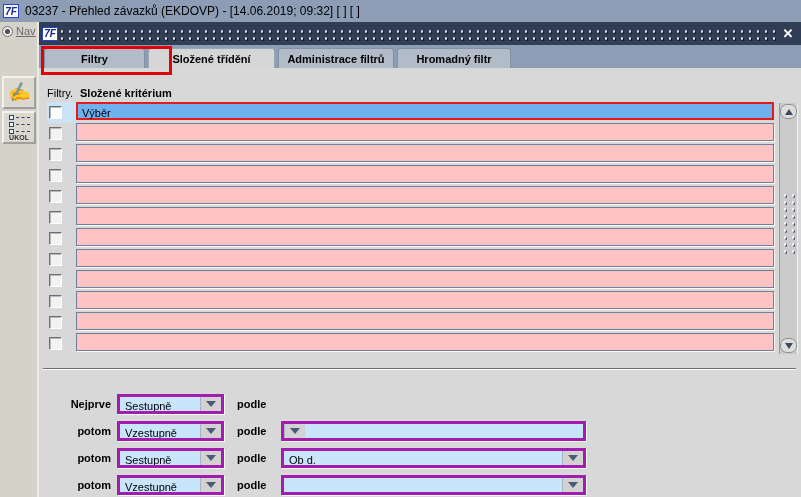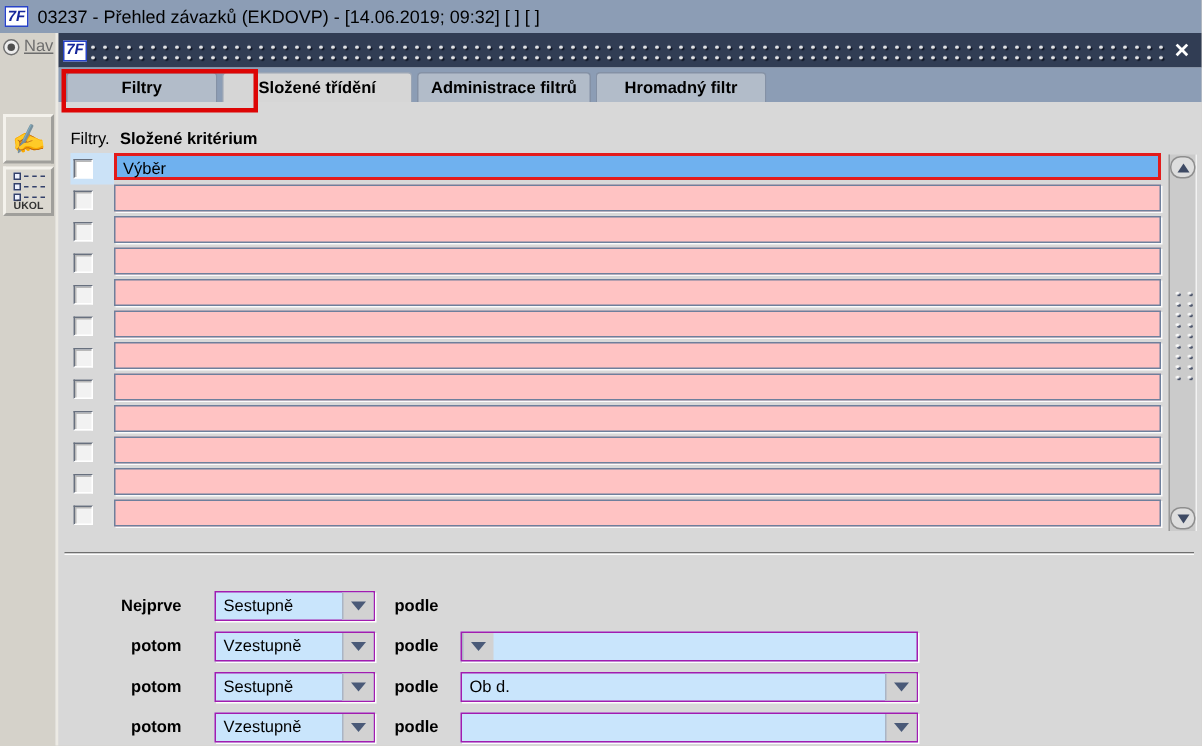--- a/index.html
+++ b/index.html
@@ -100,23 +100,23 @@
       radial-gradient(circle, rgba(60,70,95,0.9) 1px, transparent 1.3px);
     background-size:8px 7px, 8px 7px;
     background-position:0 0, 1px 1px; }
 
   .separator { position:absolute; top:300px; left:4px; width:753px; height:2px;
     border-top:1px solid #6f6f6f; border-bottom:1px solid #ffffff; }
 
   
   .sort-area { position:absolute; top:325px; left:0; width:100%; }
   .sort-row { display:flex; align-items:center; height:21px; margin-bottom:6px; }
-  .sort-label { width:104px; text-align:right; font-weight:bold; padding-right:22px; }
+  .sort-label { width:78px; text-align:right; font-weight:bold; padding-right:6px; }
   .podle-label { width:40px; margin-left:13px; font-weight:bold; text-align:left; }
-  .dd { display:flex; height:20px; border:1px solid #a21caf;
+  .dd { display:flex; height:20px; border:3px solid #a21caf;
     box-shadow:1px 1px 0 rgba(255,255,255,0.95); background:#c9e5fc; }
   .dd-order { width:107px; }
   .dd-field { width:305px; margin-left:4px; }
   .dd-value { flex:1; padding:3px 0 0 5px; white-space:pre; overflow:hidden; }
   .dd-btn { width:21px; background:#d2d2d2; border-left:1px solid #aab4c4;
     display:flex; align-items:center; justify-content:center; }
   .dd-tri { width:0; height:0; border-left:5px solid transparent;
     border-right:5px solid transparent; border-top:6px solid #4a5a78; }
 </style>
 </head>

